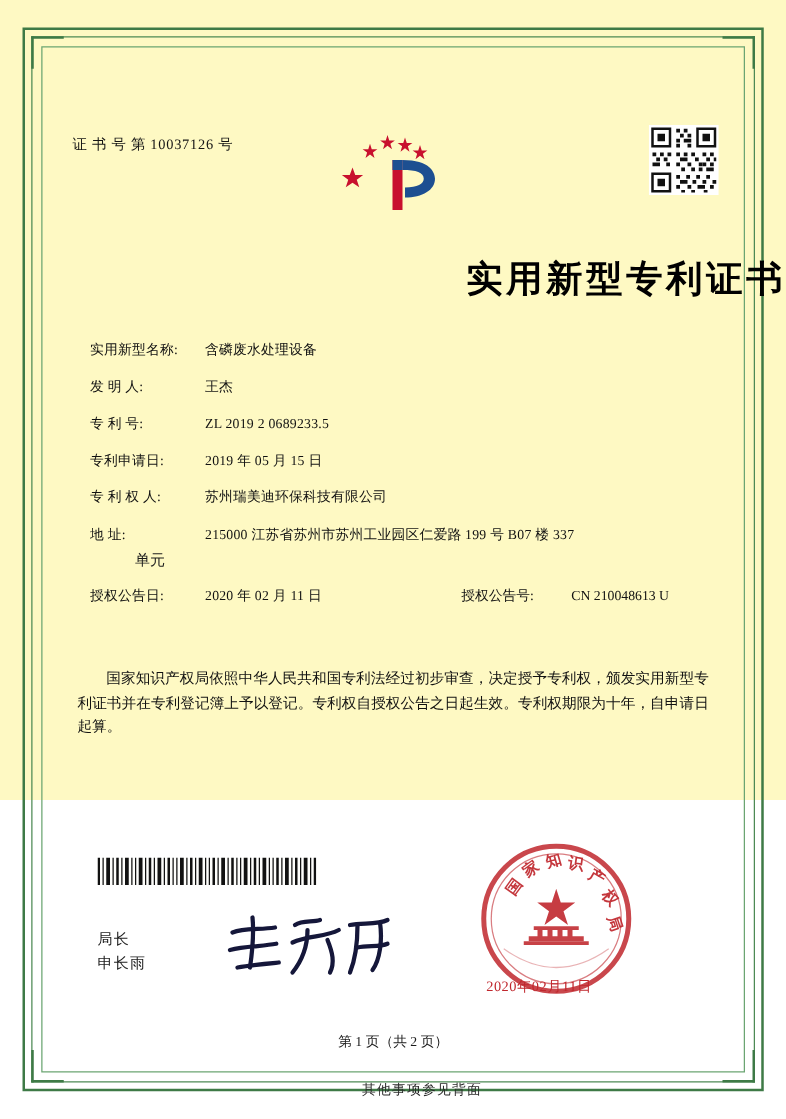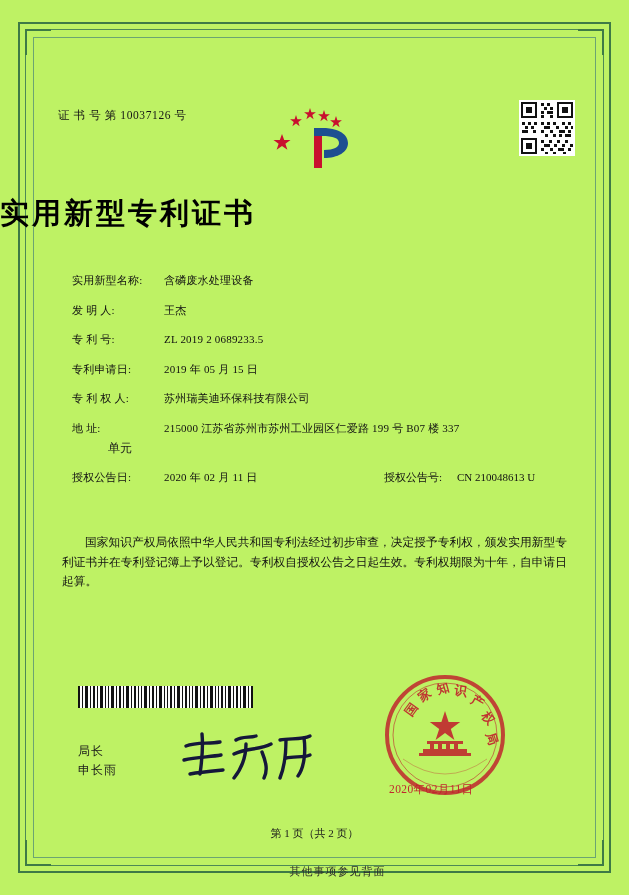--- a/index.html
+++ b/index.html
@@ -12,22 +12,22 @@
     height: 895px;
     font-family: "Liberation Serif", serif;
     color: #1a1a1a;
     position: relative;
     overflow: hidden;
   }
 
   .page {
     position: absolute;
     left: 0; top: 0;
-    width: 629px; height: 895px;
-    background: #bef264;
+    width: 629px; height: 640px;
+    background: #fef9c3;
   }
 
   
   .frame-outer {
     position: absolute;
     left: 18px; top: 22px;
     width: 593px; height: 851px;
     border: 2px solid #3e7a46;
     box-sizing: border-box;
   }
@@ -75,23 +75,23 @@
   
   .qr {
     position: absolute;
     right: 54px; top: 100px;
     width: 56px; height: 56px;
   }
 
   
   .title {
     position: absolute;
-    left: 0; top: 194px;
+    left: 0; top: 204px;
     width: 629px;
-    text-align: left;
+    text-align: right;
     font-size: 29px;
     font-weight: bold;
     letter-spacing: 3px;
     color: #000;
     font-family: "DejaVu Serif", serif;
   }
 
   
   .fields {
     position: absolute;
@@ -116,21 +116,20 @@
     flex: 1;
     letter-spacing: 0.2px;
   }
   .frow.two .fvalue {
     flex: 0 0 205px;
   }
   .flabel2 {
     width: 88px;
     flex: 0 0 88px;
     white-space: nowrap;
-    text-align: center;
   }
   .fvalue2 {
     flex: 1;
   }
   .addr-second {
     margin-left: 36px;
     font-size: 12px;
     line-height: 17px;
     margin-top: -9px;
     margin-bottom: 12px;

